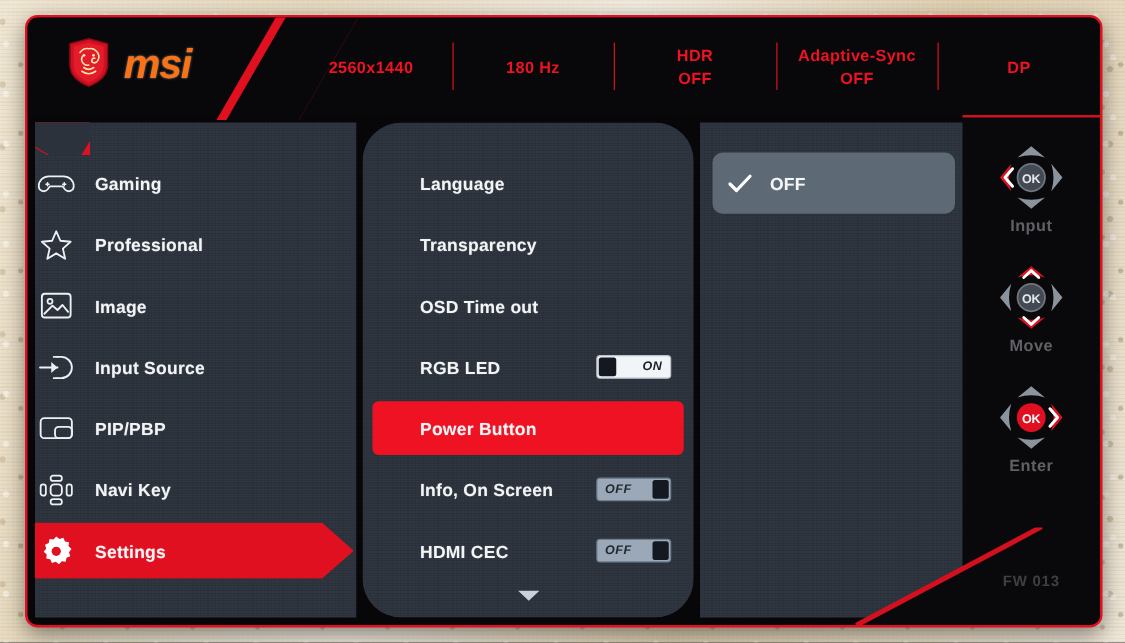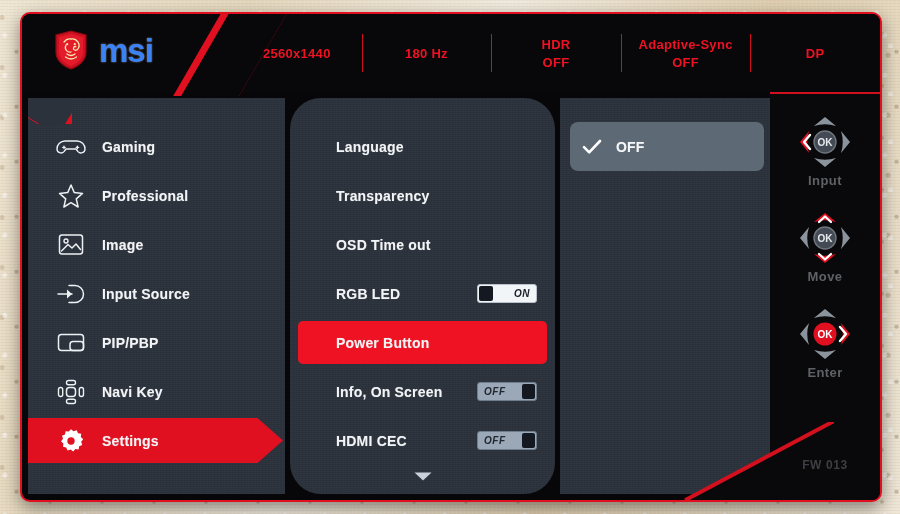--- a/index.html
+++ b/index.html
@@ -58,22 +58,22 @@
     content:""; position:absolute; left:8px; top:0; width:58px; height:100%;
     background:#08080a;
   }
 
   #logo-wrap {
     position:absolute; left:32px; top:16px;
     display:flex; align-items:center; gap:11px;
   }
   #msi-shield { width:34px; height:40px; display:block; }
   #msi-word {
-    font-weight:bold; font-size:33px;
-    color:#3b82f6; letter-spacing:-1px;
+    font-style:italic; font-weight:bold; font-size:33px;
+    color:#f97316; letter-spacing:-1px;
     text-shadow:0 0 2px rgba(255,255,255,.5);
     line-height:1;
   }
 
   #header-info {
     position:absolute; left:210px; top:0; right:0; height:78px;
     display:flex; align-items:center;
   }
   .hcell {
     flex:1 1 0; height:100%;
@@ -116,21 +116,20 @@
     content:""; position:absolute; left:-25px; top:-30px;
     width:74px; height:52px; background:#2b323c;
     transform:rotate(31deg);
   }
 
   
   #sidebar-list { position:absolute; left:0; right:0; top:24px; }
   .side-item {
     position:relative; height:49px;
     display:flex; align-items:center; gap:14px;
-    padding-left:26px;
   }
   .side-item .ico { width:34px; height:30px; flex:0 0 34px;
       display:flex; align-items:center; justify-content:center; }
   .side-item .ico svg { display:block; }
   .side-label {
     color:#f2f4f6; font-size:14px; font-weight:bold; letter-spacing:.2px;
     text-shadow:0 0 1px rgba(255,255,255,.35);
   }
   .side-item.active { }
   .side-item.active .chev-bg {

